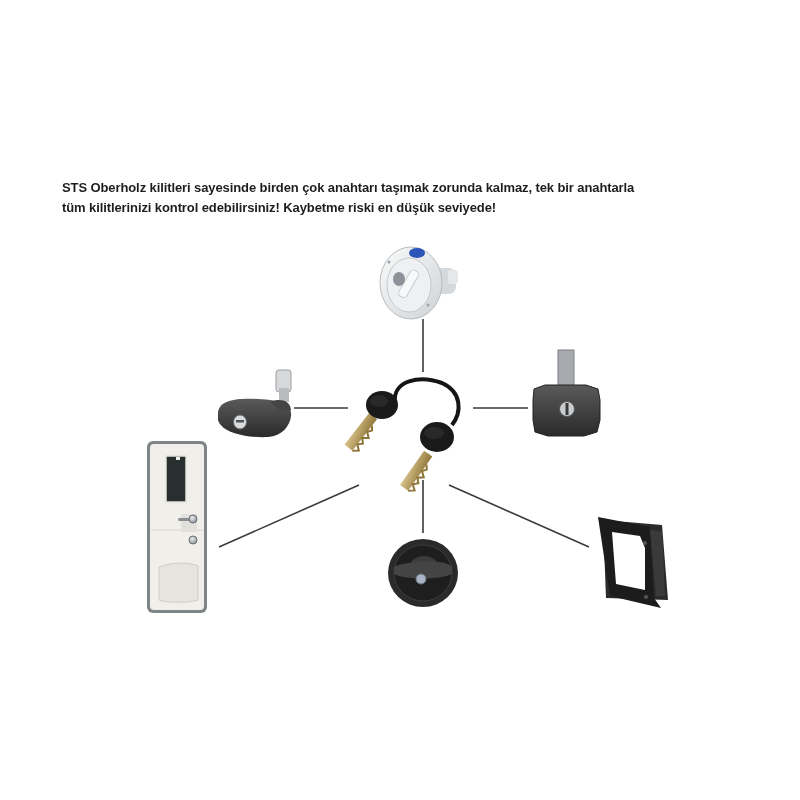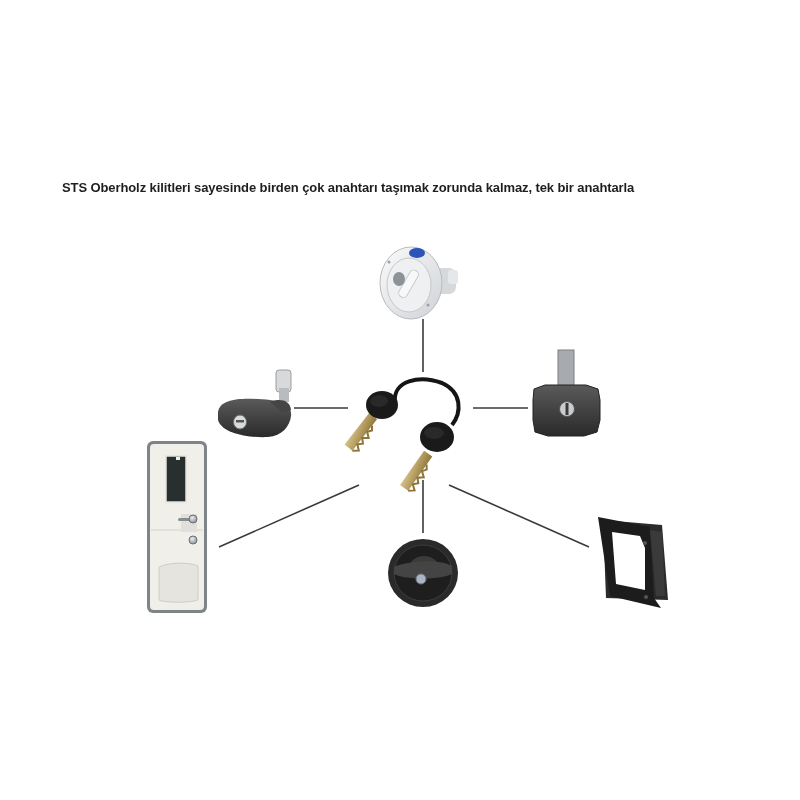--- a/index.html
+++ b/index.html
@@ -33,20 +33,21 @@
       width: 800px;
       height: 800px;
     }
     .connector { stroke: #3a3a3a; stroke-width: 1.6; }
   </style>
 </head>
 <body>
 
 <div class="caption">
   <span>STS Oberholz kilitleri sayesinde birden çok anahtarı taşımak zorunda kalmaz, tek bir anahtarla</span>
+  <span>tüm kilitlerinizi kontrol edebilirsiniz! Kaybetme riski en düşük seviyede!</span>
 </div>
 
 <svg class="diagram" viewBox="0 0 800 800" xmlns="http://www.w3.org/2000/svg">
   <defs>
     <linearGradient id="whiteGrad" x1="0" y1="0" x2="1" y2="1">
       <stop offset="0" stop-color="#fbfbfb"></stop>
       <stop offset="1" stop-color="#cfd2d6"></stop>
     </linearGradient>
     <linearGradient id="darkGrad" x1="0" y1="0" x2="0" y2="1">
       <stop offset="0" stop-color="#5a5a5a"></stop>

